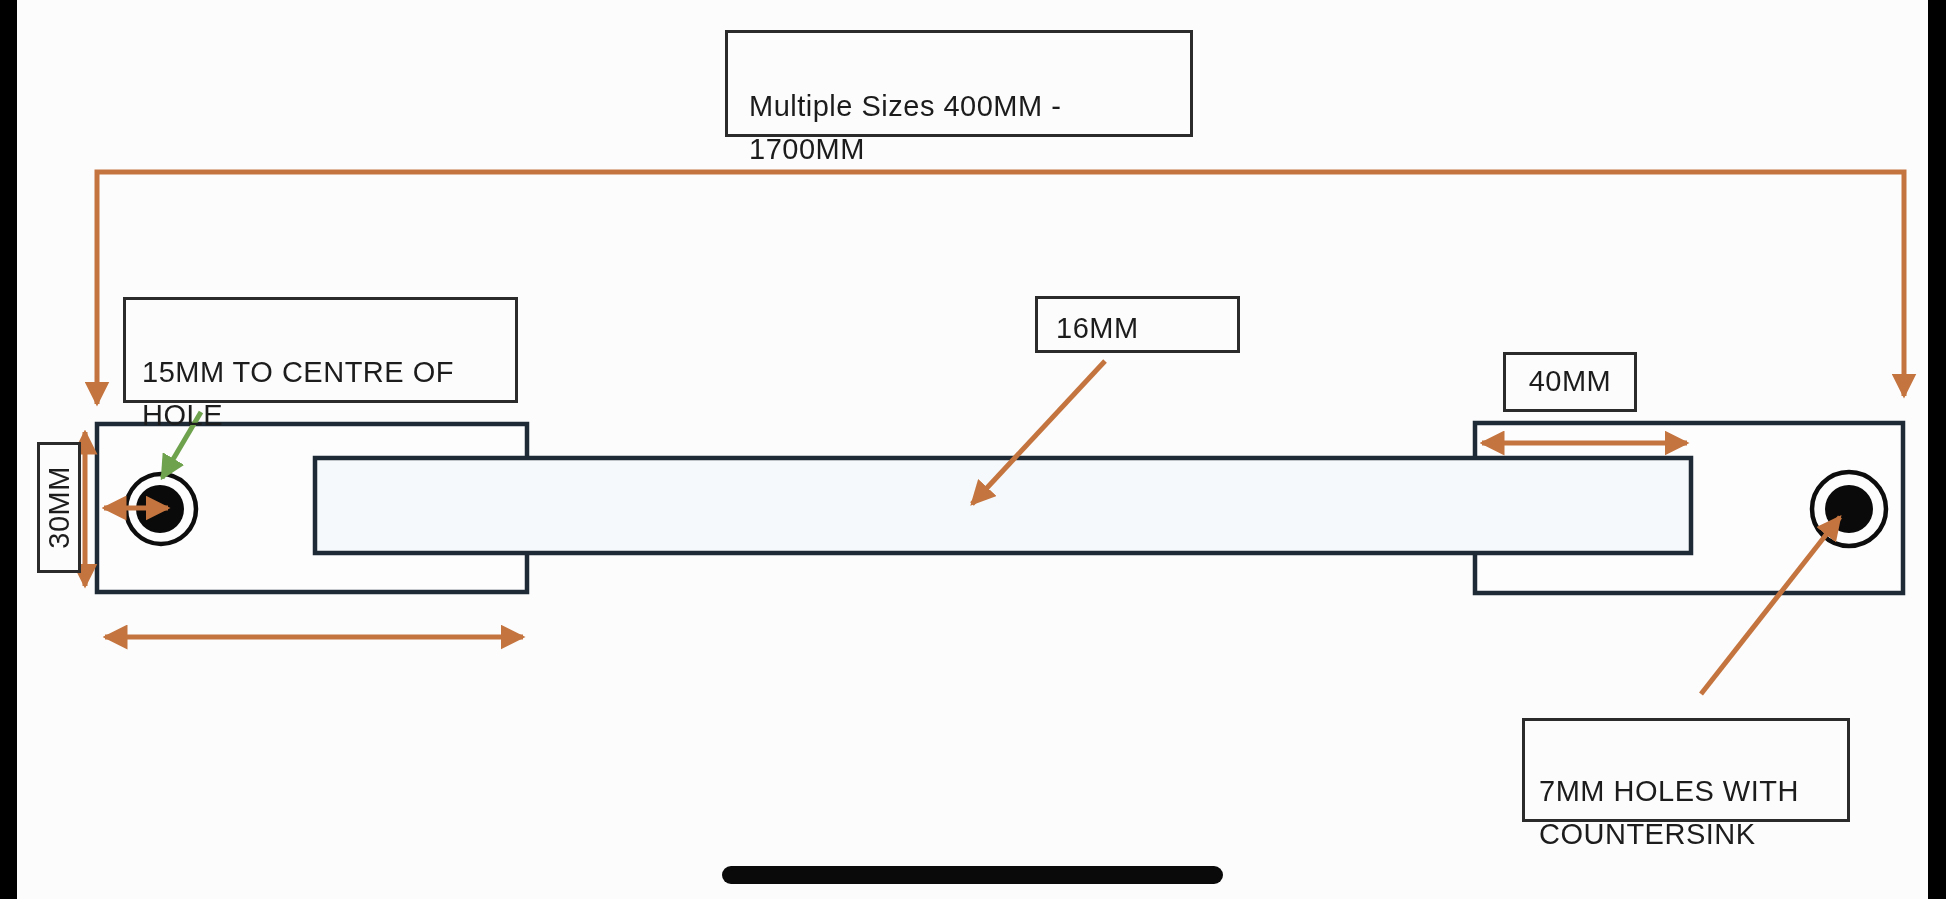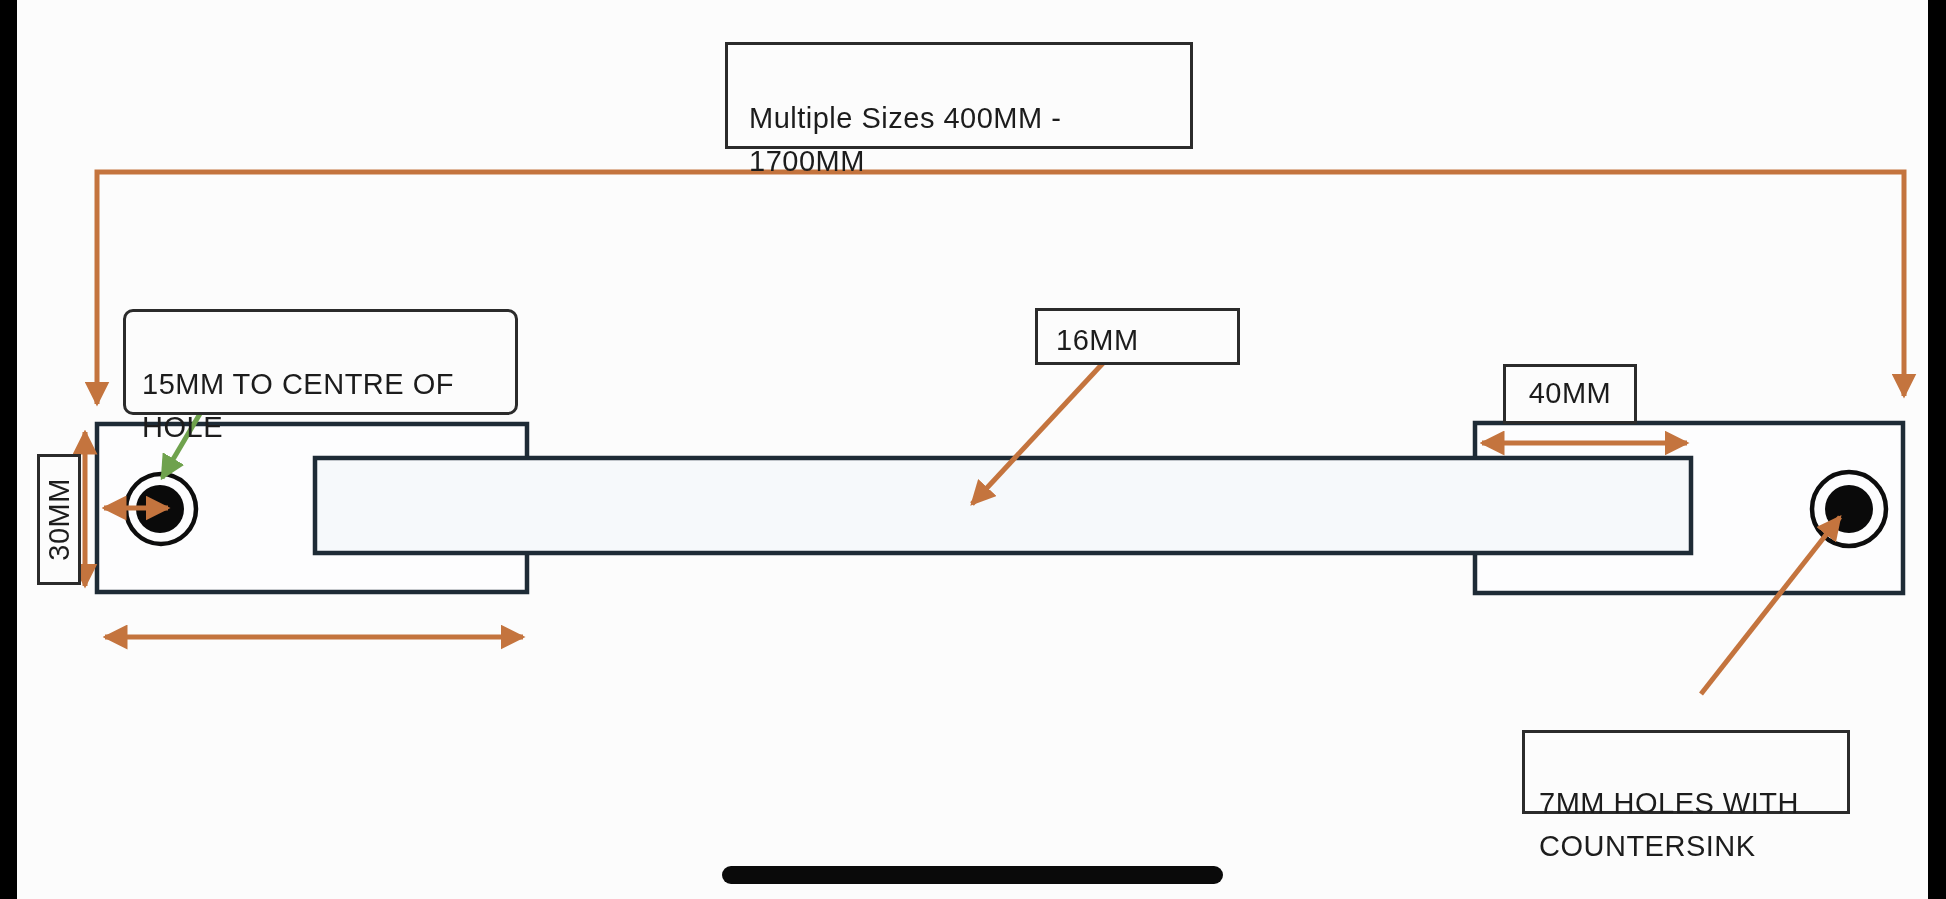--- a/index.html
+++ b/index.html
@@ -7,33 +7,33 @@
     position:relative;width:1946px;height:899px;overflow:hidden;
     background:#fcfcfc;font-family:"Liberation Sans",sans-serif;
   }
   .edge-bar{position:absolute;top:0;bottom:0;background:#000;}
   .edge-bar.left{left:0;width:17px;}
   .edge-bar.right{right:0;width:18px;}
   svg.diagram{position:absolute;left:0;top:0;display:block;}
   .label{
     position:absolute;box-sizing:border-box;
     border:3px solid #2b2b2b;background:#fcfcfc;color:#1c1c1c;
-    font-size:29px;line-height:1.48;white-space:pre-line;letter-spacing:0.5px;margin-top:12px;
+    font-size:29px;line-height:1.48;white-space:pre-line;letter-spacing:0.5px;
   }
   .label.flex-left{display:flex;align-items:flex-end;padding-left:18px;}
   .label.center{display:flex;align-items:center;justify-content:center;line-height:1.1;}
   .label.v-label{display:flex;align-items:center;justify-content:center;padding:0;}
   .label.v-label span{transform:rotate(-90deg);white-space:nowrap;}
   #lbl-size-range{left:725px;top:30px;width:468px;height:107px;padding:9px 12px 0 21px;}
-  #lbl-hole-offset{left:123px;top:297px;width:395px;height:106px;padding:8px 10px 0 16px;border-radius:10px;}
+  #lbl-hole-offset{left:123px;top:297px;width:395px;height:106px;padding:8px 10px 0 16px;}
   #lbl-bar-diameter{left:1035px;top:296px;width:205px;height:57px;}
   #lbl-plate-overlap{left:1503px;top:352px;width:134px;height:60px;}
   #lbl-plate-height{left:37px;top:442px;width:44px;height:131px;}
   #lbl-plate-width{left:218px;top:657px;width:134px;height:60px;}
-  #lbl-hole-spec{left:1522px;top:718px;width:328px;height:84px;padding:6px 16px 0 14px;}
+  #lbl-hole-spec{left:1522px;top:718px;width:328px;height:104px;padding:6px 16px 0 14px;}
 </style>
 </head>
 <body>
 
 <div class="screen">
 
   <div class="edge-bar left"></div>
   <div class="edge-bar right"></div>
 
   <svg class="diagram" width="1946" height="899" viewBox="0 0 1946 899">

